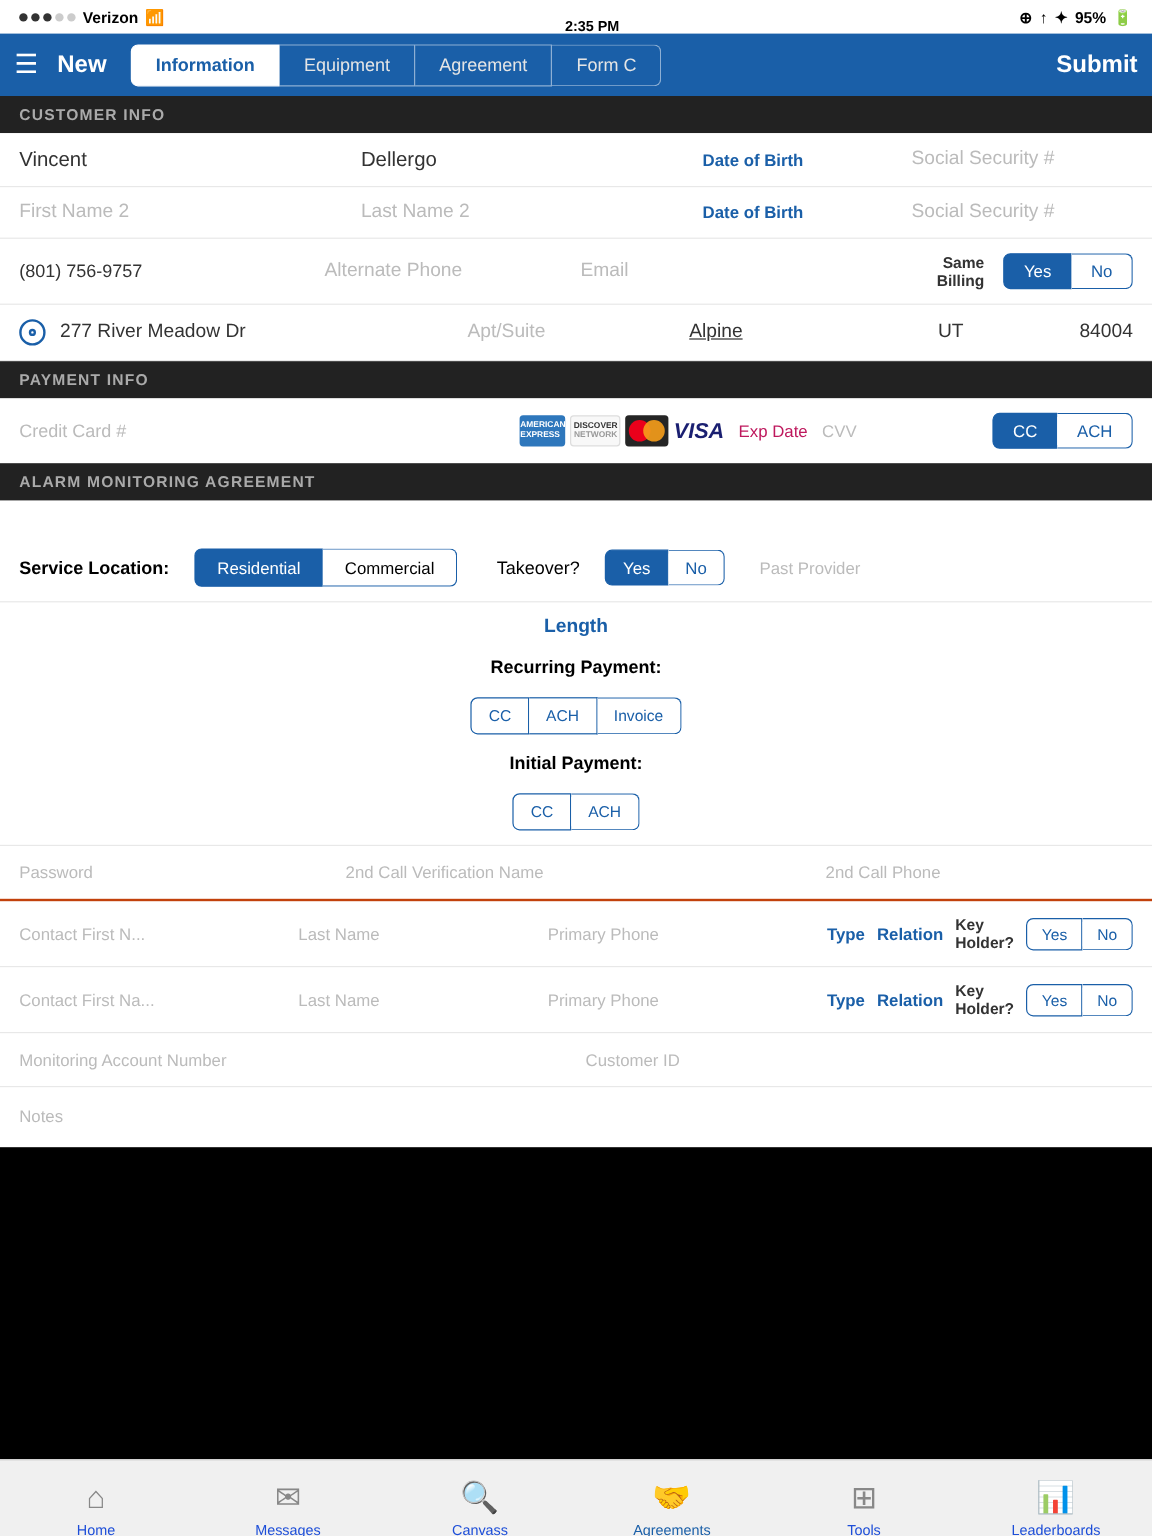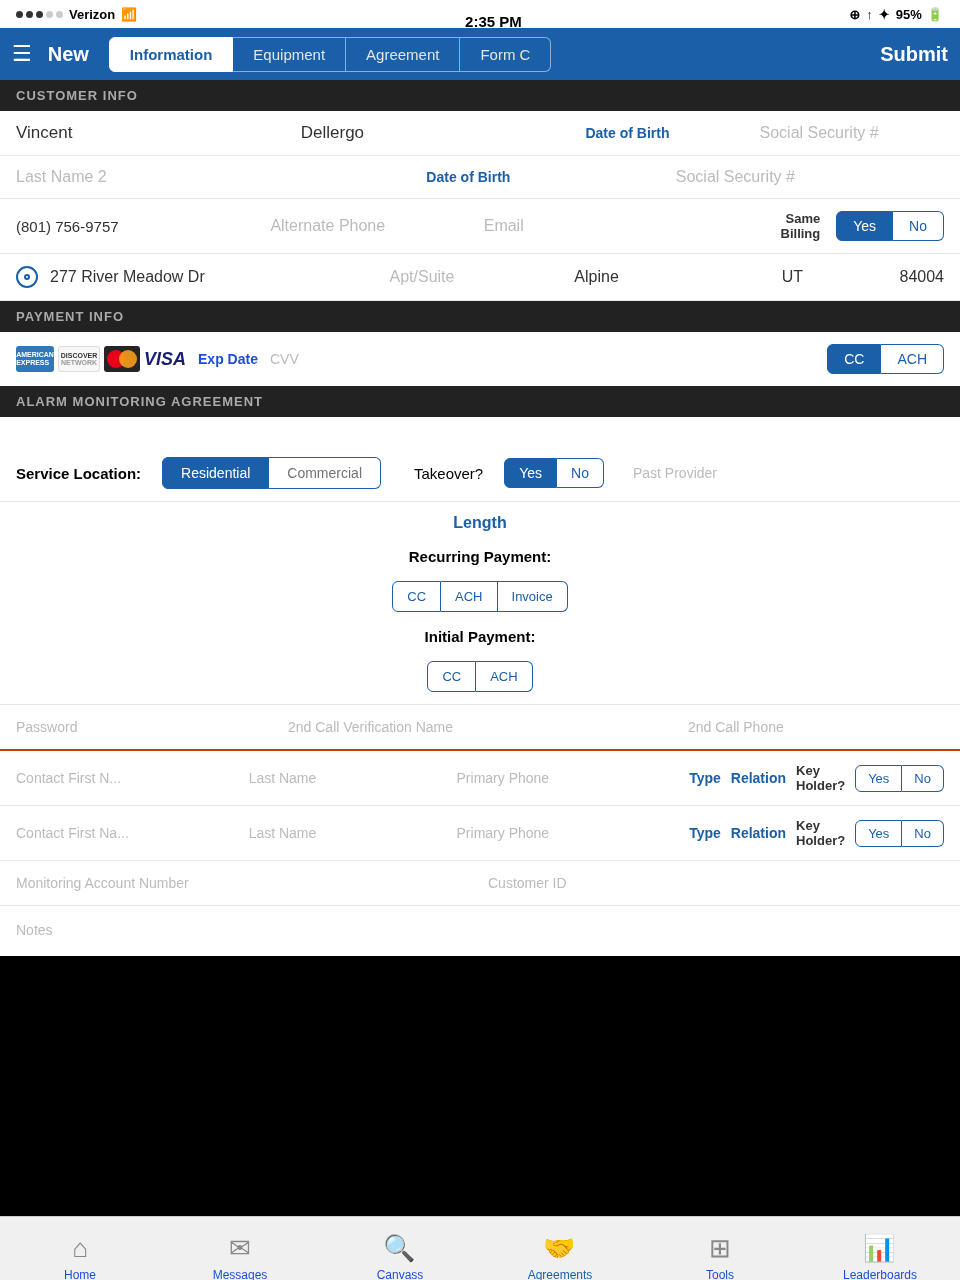--- a/index.html
+++ b/index.html
@@ -13,21 +13,21 @@
       align-items: center;
       padding: 6px 16px;
       font-size: 13px;
       font-weight: 600;
       height: 28px;
     }
     .status-left { display: flex; align-items: center; gap: 6px; }
     .status-dots { display: flex; gap: 3px; }
     .status-dot { width: 7px; height: 7px; border-radius: 50%; background: #333; }
     .status-dot.empty { background: #ccc; }
-    .status-center { font-size: 15px; font-weight: 600; margin-top: 15px; }
+    .status-center { font-size: 12px; font-weight: 600; margin-top: 15px; }
     .status-right { display: flex; align-items: center; gap: 6px; font-size: 13px; }
 
     
     .nav-bar {
       background: #1a5fa8;
       display: flex;
       align-items: center;
       padding: 0 12px;
       height: 52px;
       gap: 12px;
@@ -128,21 +128,21 @@
       font-weight: 800;
       padding: 0 4px;
     }
     .amex { background: #2e77bc; color: #fff; width: 38px; font-size: 7px; }
     .discover { background: #f8f8f8; border: 1px solid #ddd; color: #f60; width: 42px; }
     .mastercard { background: #252525; width: 36px; position: relative; overflow: hidden; }
     .mastercard-circles { display: flex; }
     .mc-circle1 { width: 18px; height: 18px; border-radius: 50%; background: #eb001b; margin-right: -6px; }
     .mc-circle2 { width: 18px; height: 18px; border-radius: 50%; background: #f79e1b; opacity: 0.9; }
     .visa-text { font-size: 18px; font-weight: 900; color: #1a1f71; font-style: italic; }
-    .exp-label { font-weight: 700; color: #1d4ed8; font-size: 14px; }
+    .exp-label { font-weight: 400; color: #be185d; font-size: 14px; }
     .cvv-placeholder { color: #bbb; font-size: 14px; }
 
     
     .alarm-section { background: #fff; }
     .alarm-row {
       display: flex;
       align-items: center;
       padding: 12px 16px;
       border-bottom: 1px solid #e8e8e8;
       gap: 21px;
@@ -153,21 +153,21 @@
     .location-toggle { display: flex; }
     .loc-btn {
       padding: 7px 18px;
       font-size: 14px;
       border: 1.5px solid #1a5fa8;
       cursor: pointer;
     }
     .loc-btn:first-child { border-radius: 6px 0 0 6px; }
     .loc-btn:last-child { border-radius: 0 6px 6px 0; border-left: none; }
     .loc-btn.active { background: #1a5fa8; color: #fff; }
-    .loc-btn.outline { background: #fff; color: #737373; }
+    .loc-btn.outline { background: #fff; color: #000000; }
     .takeover-label { font-size: 15px; font-weight: 500; }
     .past-provider { color: #bbb; font-size: 14px; margin-left: 8px; }
 
     .payment-row2 {
       display: flex;
       align-items: center;
       padding: 12px 16px;
       border-bottom: 1px solid #e8e8e8;
       gap: 16px;
       flex-direction: column;
@@ -292,20 +292,21 @@
 <div class="customer-info">
 
   <div class="info-row">
     <span class="info-field" style="flex:1.5; font-size:17px;">Vincent</span>
     <span class="info-field" style="flex:1.5; font-size:17px;">Dellergo</span>
     <span class="info-label" style="flex:0.9;">Date of Birth</span>
     <span class="info-field placeholder" style="flex:1;">Social Security #</span>
   </div>
 
   <div class="info-row">
+    <span class="info-field placeholder" style="flex:1.5;">First Name 2</span>
     <span class="info-field placeholder" style="flex:1.5;">Last Name 2</span>
     <span class="info-label" style="flex:0.9;">Date of Birth</span>
     <span class="info-field placeholder" style="flex:1;">Social Security #</span>
   </div>
 
   <div class="info-row">
     <span class="info-field" style="flex:1.2; font-size:15px;">(801) 756-9757</span>
     <span class="info-field placeholder" style="flex:1;">Alternate Phone</span>
     <span class="info-field placeholder" style="flex:1;">Email</span>
     <span class="info-label dark" style="flex:0.6; font-size:13px; text-align:right;">Same<br>Billing</span>
@@ -314,29 +315,30 @@
       <button class="toggle-btn">No</button>
     </div>
   </div>
 
   <div class="info-row">
     <div class="location-icon">
       <div class="location-dot"></div>
     </div>
     <span class="info-field" style="flex:1.5;">277 River Meadow Dr</span>
     <span class="info-field placeholder" style="flex:0.8;">Apt/Suite</span>
-    <span class="info-field" style="flex:0.8;">Alpine</span>
+    <span class="info-field" style="flex:0.8;text-decoration:underline;">Alpine</span>
     <span class="info-field" style="flex:0.3; text-align:center;">UT</span>
     <span class="info-field" style="flex:0.5; text-align:right;">84004</span>
   </div>
 </div>
 
 <div class="section-header">PAYMENT INFO</div>
 <div class="payment-info">
   <div class="payment-row">
+    <span class="info-field placeholder" style="flex:0.8; font-size:15px;">Credit Card #</span>
     <div class="card-icons">
       <div class="card-icon amex">
         <span style="font-size:7px; line-height:1.1;">AMERICAN<br>EXPRESS</span>
       </div>
       <div class="card-icon discover" style="display:flex;flex-direction:column;align-items:center;justify-content:center;">
         <span style="font-size:7px;color:#333;font-weight:700;">DISCOVER</span>
         <span style="font-size:7px;color:#999;">NETWORK</span>
       </div>
       <div class="card-icon mastercard" style="padding:4px; display:flex; align-items:center; justify-content:center;">
         <div class="mastercard-circles">

